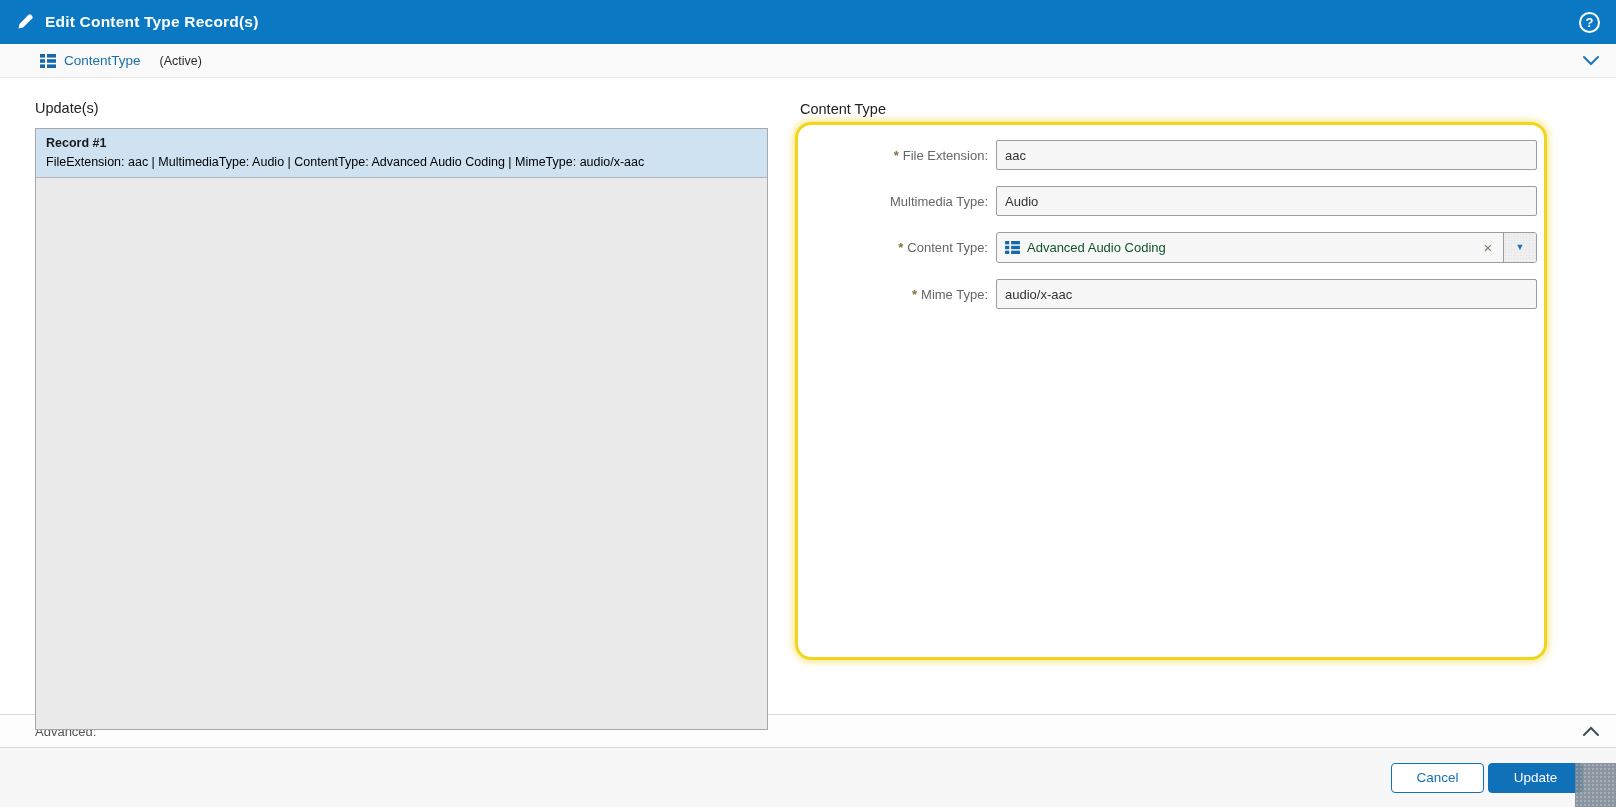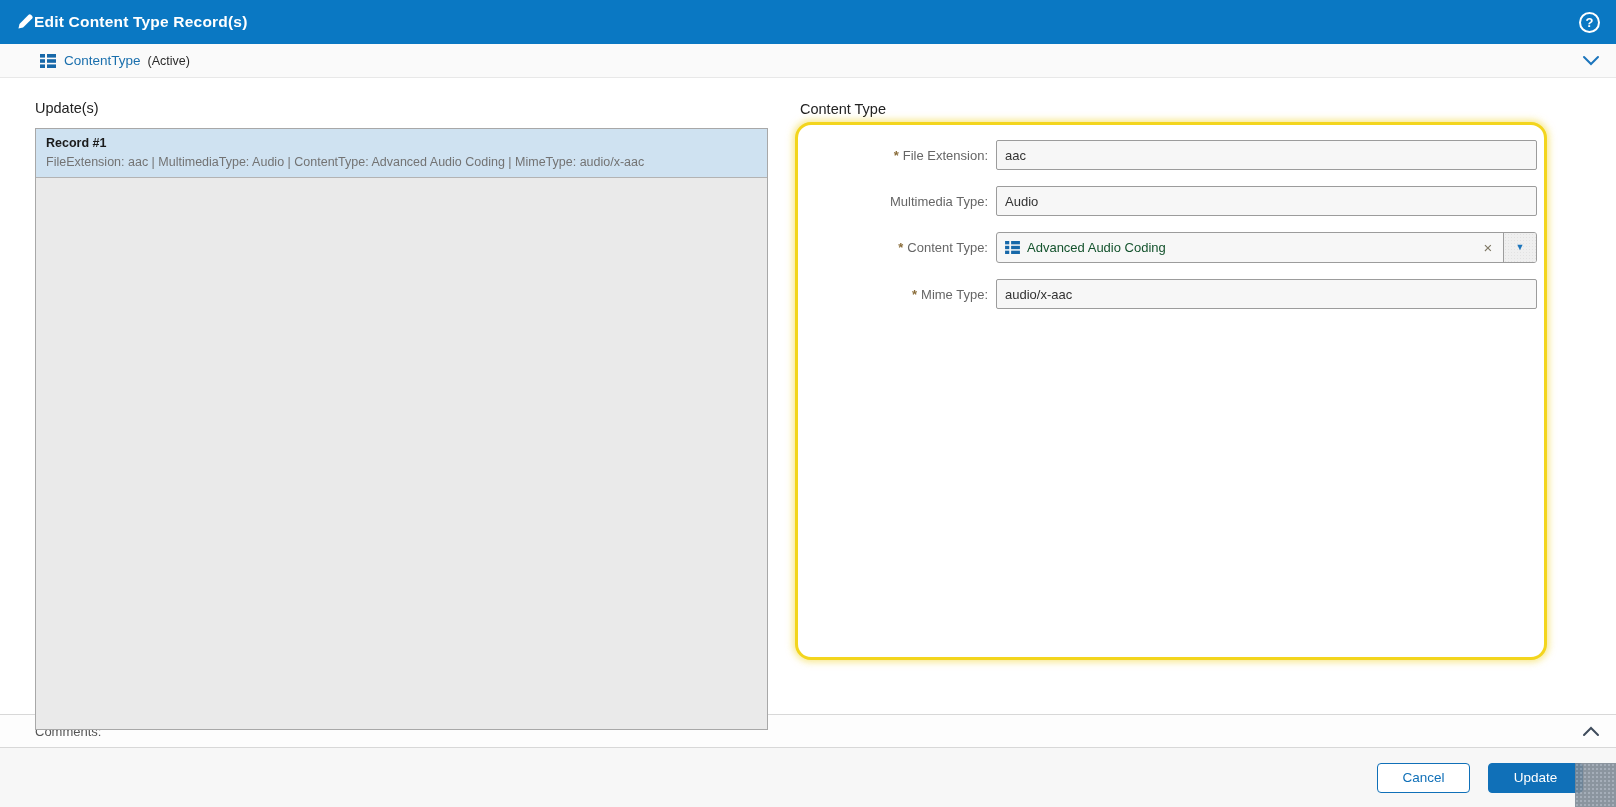--- a/index.html
+++ b/index.html
@@ -5,57 +5,57 @@
   * { margin:0; padding:0; box-sizing:border-box; }
   html,body { width:1616px; height:807px; overflow:hidden; }
   body {
     font-family:"Liberation Sans","DejaVu Sans",sans-serif;
     background:#ffffff; position:relative;
   }
 
   
   .titlebar {
     height:44px; background:#0a78c3; display:flex; align-items:center;
-    padding:0 16px; color:#fff;
+    padding:0 16px; gap:11px; color:#fff;
   }
   .titlebar h1 { font-size:15.5px; font-weight:bold; letter-spacing:.2px; }
   .pencil-icon { width:18px; height:18px; display:flex; }
   .help-icon {
     margin-left:auto; width:21px; height:21px; border:2px solid #fff; border-radius:50%;
     display:flex; align-items:center; justify-content:center;
     font-size:13px; font-weight:bold; color:#fff; cursor:pointer;
   }
 
   
   .subheader {
     height:34px; background:#fafafa; border-bottom:1px solid #e8e8e8;
     display:flex; align-items:center; padding:0 16px; cursor:pointer;
   }
   .grid-icon { display:inline-flex; margin-left:24px; }
   .entity-name { font-size:13.5px; color:#1a6fad; margin-left:8px;text-align:center; }
-  .entity-status { font-size:12.5px; color:#2b2b2b; margin-left:7px; }
+  .entity-status { font-size:12.5px; color:#2b2b2b; margin-left:19px; }
   .subheader .chev { margin-left:auto; display:flex; }
 
   
   .main { position:relative; height:636px; background:#fff; }
 
   .panel-heading { position:absolute; font-size:14.5px; color:#222; }
   .records-heading { left:35px; top:22px; }
   .form-heading { left:800px; top:23px; }
 
   .record-list {
     position:absolute; left:35px; top:50px; width:733px; height:602px;
     background:#eaeaea; border:1px solid #a8a8a8; overflow:hidden; cursor:default;
   }
   .record-item {
     background:#cfe2f1; border-bottom:1px solid #b3b3b3; padding:5px 10px 6px 10px;
     cursor:pointer;
   }
   .record-item .rec-title { font-size:12.5px; font-weight:bold; color:#1a1a1a; line-height:1.5; }
-  .record-item .rec-summary { font-size:12.5px; color:#737373; line-height:1.45; }
+  .record-item .rec-summary { font-size:12.5px; color:#000000; line-height:1.45; }
 
   .form-box {
     position:absolute; left:795px; top:44px; width:752px; height:538px;
     background:#fff; border:3px solid #f3d51d; border-radius:16px;
     box-shadow:0 0 7px 2px rgba(240,212,40,.55);
     padding:15px 6px 0 6px;
   }
   .form-row { display:flex; align-items:center; margin-bottom:16px; }
   .form-row .lbl {
     width:184px; text-align:right; margin-right:8px; font-size:13px; color:#666;
@@ -90,21 +90,21 @@
   .comments-bar {
     height:34px; border-top:1px solid #d8d8d8; border-bottom:1px solid #d8d8d8;
     background:#fdfdfd; display:flex; align-items:center; padding:0 16px 0 35px;
   }
   .comments-bar .lbl { font-size:13px; color:#555; }
   .comments-bar .chev { margin-left:auto; display:flex; cursor:pointer; }
 
   
   .footer {
     height:59px; background:#f7f7f7; display:flex; align-items:center;
-    justify-content:flex-end; gap:18px; padding-right:33px;
+    justify-content:flex-end; gap:4px; padding-right:33px;
   }
   .btn {
     height:30px; border-radius:4px; font-size:13.5px; cursor:pointer;
     font-family:"Liberation Sans","DejaVu Sans",sans-serif;
     display:flex; align-items:center; justify-content:center;
   }
   .btn-cancel { width:93px; background:#fff; border:1px solid #1070b8; color:#1070b8; }
   .btn-update { width:95px; background:#1070b8; border:1px solid #1070b8; color:#fff; }
 
   .corner-artifact {
@@ -218,21 +218,21 @@
       </div>
       <div class="ctrl">
         <input class="txt-input" type="text" value="audio/x-aac" style="">
       </div>
     </div>
 
   </div>
 </div>
 
 <div class="comments-bar">
-  <span class="lbl">Comments:</span>
+  <span class="lbl">Advanced:</span>
   <span class="chev">
     <svg width="18" height="11" viewBox="0 0 18 11">
       <polyline points="2,9 9,2 16,9" fill="none" stroke="#3f4c5c" stroke-width="2" stroke-linecap="round"></polyline>
     </svg>
   </span>
 </div>
 
 <footer class="footer">
   <button class="btn btn-cancel">Cancel</button>
   <button class="btn btn-update">Update</button>

